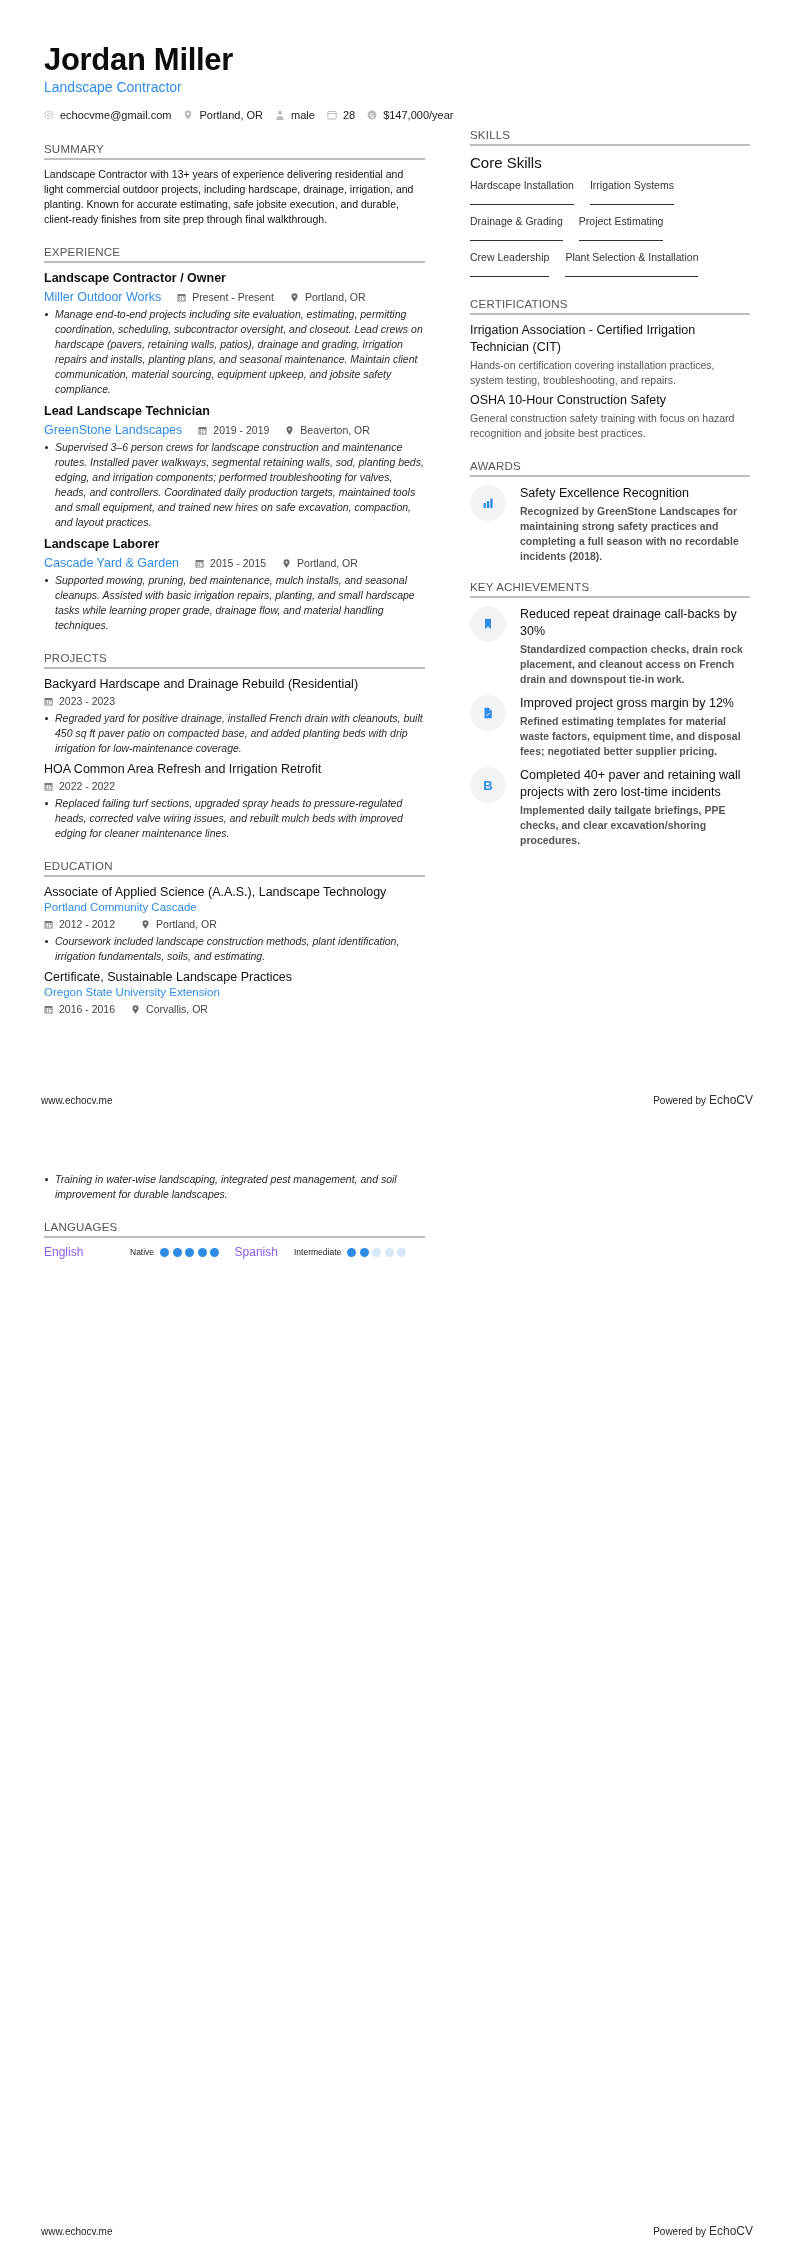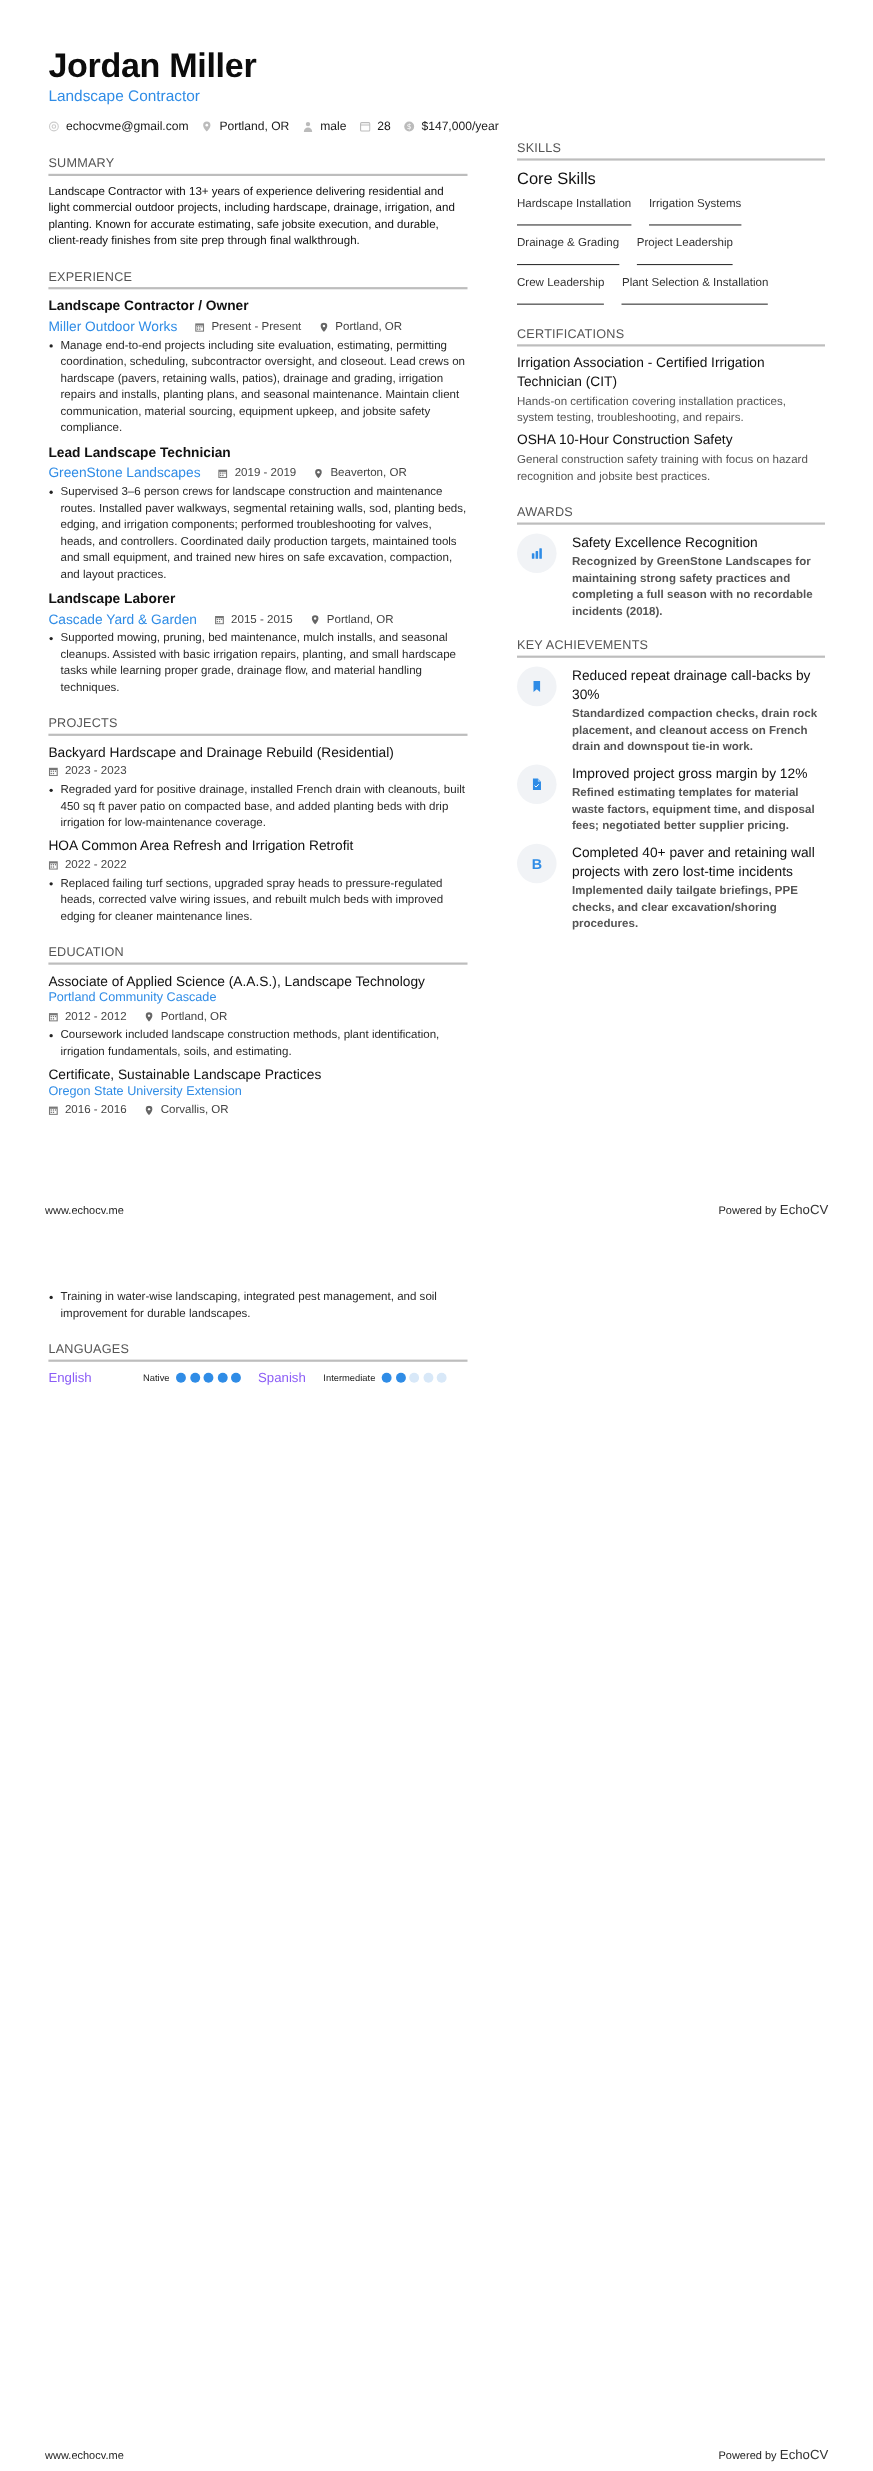--- a/index.html
+++ b/index.html
@@ -21,21 +21,21 @@
   .sec { margin-bottom: 14px; }
 
   .para { font-size: 10.5px; line-height: 15px; color: #111; }
   .job-title { font-size: 12.5px; font-weight: bold; color: #111; line-height: 16px; margin-top: 6px; }
   .meta-row { display: flex; align-items: center; font-size: 10.5px; color: #444; line-height: 16px; margin-top: 3px; }
   .company { font-size: 12.5px; color: #2f8ce6; margin-right: 16px; }
   .meta { display: inline-flex; align-items: center; margin-right: 16px; }
   .micon { display: inline-flex; width: 9px; height: 9px; margin-right: 6px; }
   .micon svg { width: 9px; height: 9px; }
   ul.bullets { list-style: none; margin-top: 2px; }
-  ul.bullets li { position: relative; padding-left: 11px; font-size: 10.5px; line-height: 15px; color: #2a2a2a; }
+  ul.bullets li { position: relative; padding-left: 11px; font-size: 10.5px; line-height: 15px; color: #2a2a2a; font-style: italic; }
   ul.bullets li::before { content: ""; position: absolute; left: 1px; top: 6px; width: 3px; height: 3px; border-radius: 50%; background: #222; }
 
   .proj-title { font-size: 12.5px; color: #111; line-height: 16px; margin-top: 5px; }
   .edu-degree { font-size: 12.5px; color: #111; line-height: 16px; margin-top: 5px; }
   .edu-school { font-size: 11.5px; color: #2f8ce6; line-height: 15px; }
 
   .skills-group { font-size: 15px; color: #111; line-height: 19px; margin-top: 3px; margin-bottom: 3px; }
   .skill-tags { display: flex; flex-wrap: wrap; }
   .skill-tag { font-size: 10.5px; color: #333; padding: 3px 0 12px 0; border-bottom: 1.5px solid #333; margin-right: 16px; margin-bottom: 6px; line-height: 14px; }
 
@@ -271,21 +271,21 @@
           <li>Replaced failing turf sections, upgraded spray heads to pressure-regulated heads, corrected valve wiring issues, and rebuilt mulch beds with improved edging for cleaner maintenance lines.</li>
         </ul>
     </div>
   </div>
 
   <div class="sec" style="margin-top:18px;">
     <div class="sec-head">EDUCATION</div>
     <div>
       <div class="edu-degree" style="margin-top:3px;">Associate of Applied Science (A.A.S.), Landscape Technology</div>
       <div class="edu-school">Portland Community Cascade</div>
-      <div class="meta-row" style="margin-top:1px;">
+      <div class="meta-row" style="margin-top:1px;gap:10px;">
         <span class="meta">
             <span class="micon">
               <svg viewBox="0 0 9 9">
                 <rect x="0.5" y="1" width="8" height="7.5" fill="#777"></rect>
                 <rect x="1.5" y="3" width="6" height="4.6" fill="#fff"></rect>
                 <rect x="2" y="3.5" width="1.2" height="1.2" fill="#777"></rect>
                 <rect x="4" y="3.5" width="1.2" height="1.2" fill="#777"></rect>
                 <rect x="6" y="3.5" width="1" height="1.2" fill="#777"></rect>
                 <rect x="2" y="5.6" width="1.2" height="1.2" fill="#777"></rect>
                 <rect x="4" y="5.6" width="1.2" height="1.2" fill="#777"></rect>
@@ -341,21 +341,21 @@
 
 <div class="col-right">
 
   <div class="sec">
     <div class="sec-head">SKILLS</div>
     <div class="skills-group">Core Skills</div>
     <div class="skill-tags">
       <span class="skill-tag">Hardscape Installation</span>
       <span class="skill-tag">Irrigation Systems</span>
       <span class="skill-tag">Drainage &amp; Grading</span>
-      <span class="skill-tag">Project Leadership</span>
+      <span class="skill-tag">Project Estimating</span>
       <span class="skill-tag">Crew Leadership</span>
       <span class="skill-tag">Plant Selection &amp; Installation</span>
     </div>
   </div>
 
   <div class="sec" style="margin-top:12px;">
     <div class="sec-head">CERTIFICATIONS</div>
     <div>
       <div class="cert-title">Irrigation Association - Certified Irrigation Technician (CIT)</div>
       <div class="cert-desc">Hands-on certification covering installation practices, system testing, troubleshooting, and repairs.</div>

